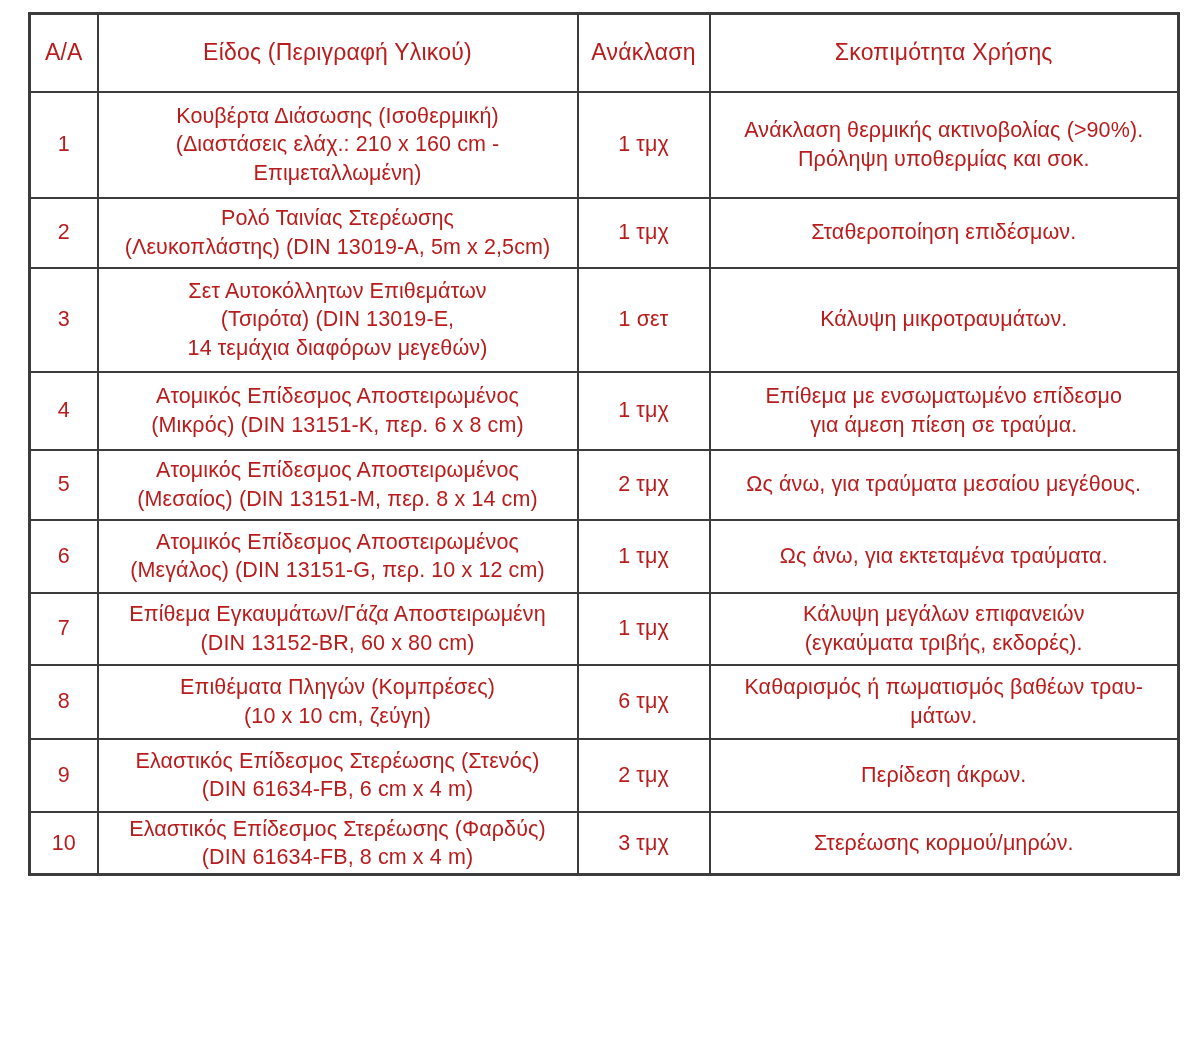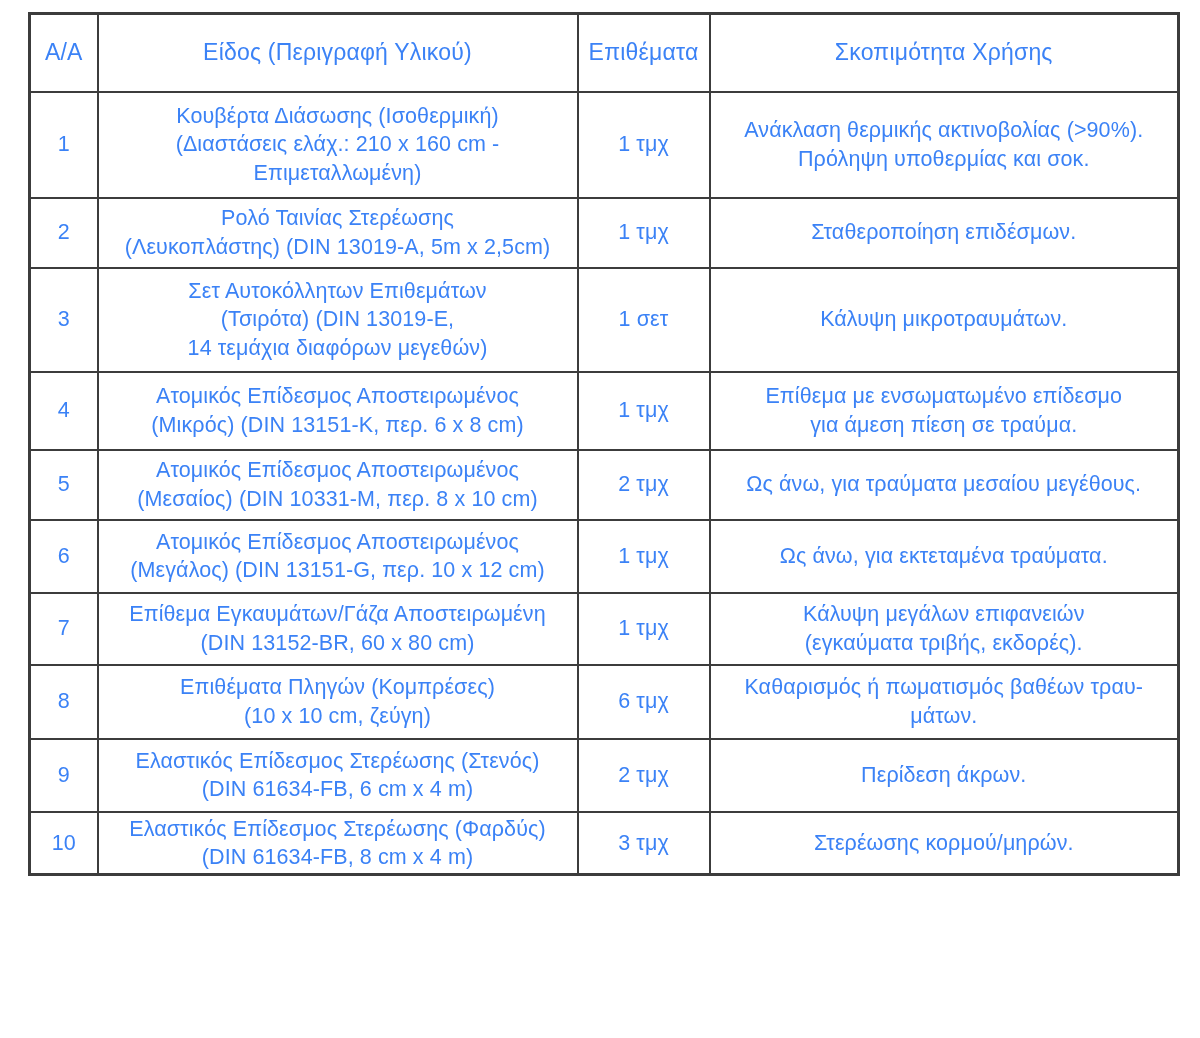--- a/index.html
+++ b/index.html
@@ -16,21 +16,21 @@
     overflow: hidden;
   }
   table.materials-table {
     position: absolute;
     left: 28px;
     top: 12px;
     width: 1149px;
     border-collapse: collapse;
     table-layout: fixed;
     border: 3px solid #3c3c3c;
-    color: #3b82f6;
+    color: #b91c1c;
   }
   col.c-num     { width: 68px; }
   col.c-item    { width: 480px; }
   col.c-qty     { width: 132px; }
   col.c-purpose { width: 469px; }
   th, td {
     border: 2px solid #3c3c3c;
     text-align: center;
     vertical-align: middle;
     padding: 2px 8px;
@@ -57,21 +57,21 @@
     <colgroup>
       <col class="c-num">
       <col class="c-item">
       <col class="c-qty">
       <col class="c-purpose">
     </colgroup>
     <thead>
       <tr>
         <th>Α/Α</th>
         <th>Είδος (Περιγραφή Υλικού)</th>
-        <th>Επιθέματα</th>
+        <th>Ανάκλαση</th>
         <th>Σκοπιμότητα Χρήσης</th>
       </tr>
     </thead>
     <tbody>
   <tr style="height: 106px;">
     <td><span>1</span></td>
     <td>
             <span class="line">Κουβέρτα Διάσωσης (Ισοθερμική)</span>
             <span class="line">(Διαστάσεις ελάχ.: 210 x 160 cm -</span>
             <span class="line">Επιμεταλλωμένη)</span>
@@ -118,21 +118,21 @@
     <td>
             <span class="line">Επίθεμα με ενσωματωμένο επίδεσμο</span>
             <span class="line">για άμεση πίεση σε τραύμα.</span>
           </td>
   </tr>
 
   <tr style="height: 70px;">
     <td><span>5</span></td>
     <td>
             <span class="line">Ατομικός Επίδεσμος Αποστειρωμένος</span>
-            <span class="line">(Μεσαίος) (DIN 10331-M, περ. 8 x 10 cm)</span>
+            <span class="line">(Μεσαίος) (DIN 13151-M, περ. 8 x 14 cm)</span>
           </td>
     <td><span>2 τμχ</span></td>
     <td>
             <span class="line">Ως άνω, για τραύματα μεσαίου μεγέθους.</span>
           </td>
   </tr>
 
   <tr style="height: 73px;">
     <td><span>6</span></td>
     <td>

